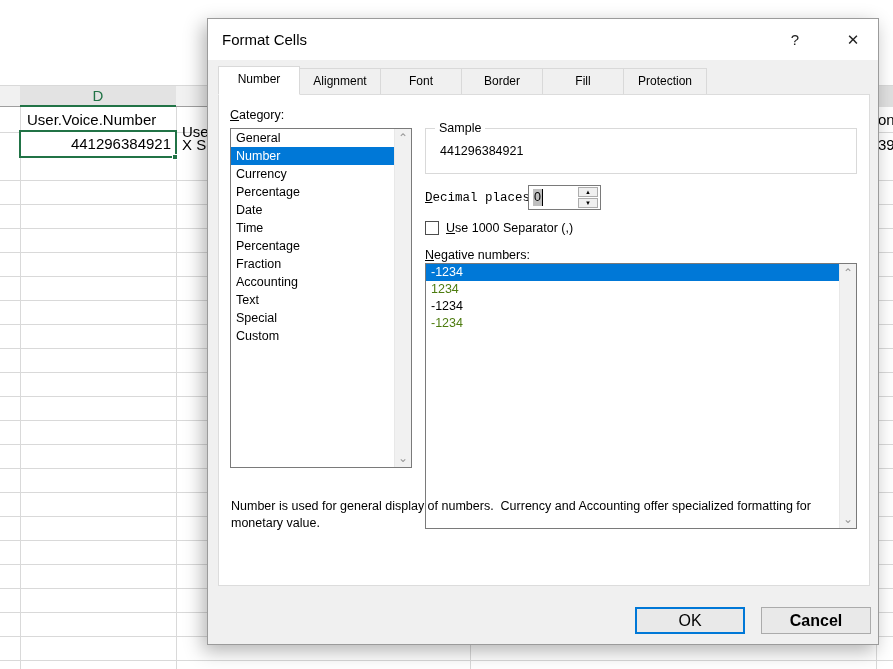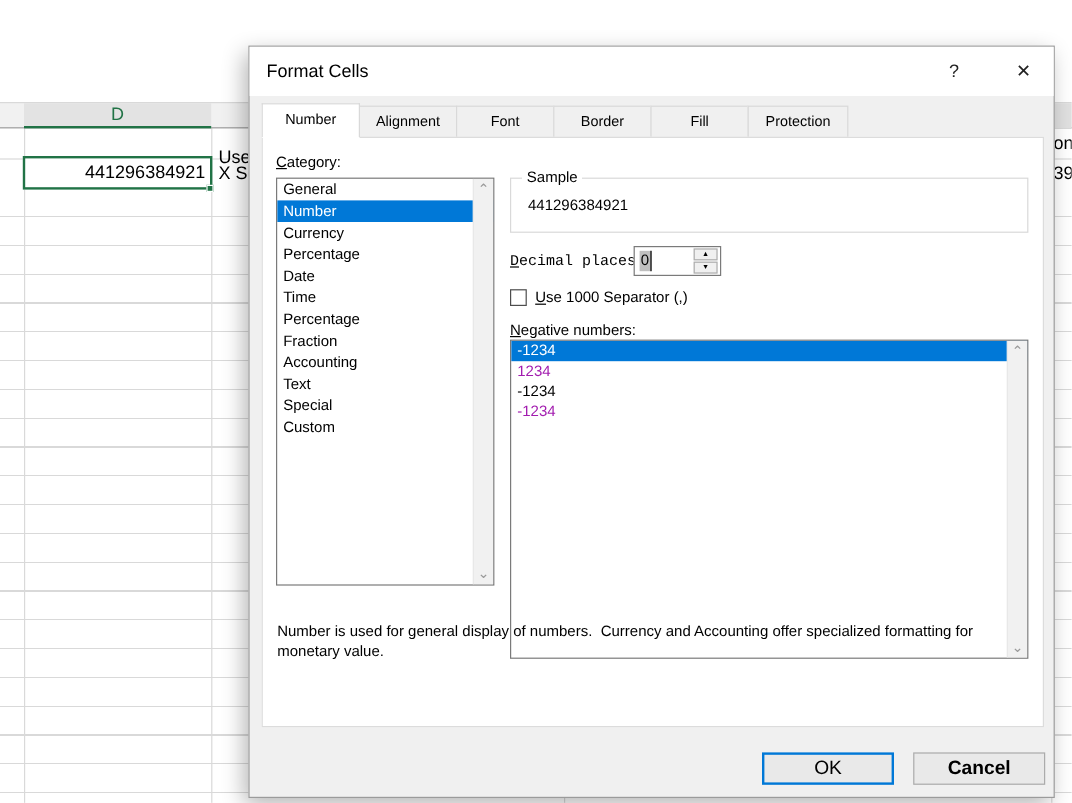--- a/index.html
+++ b/index.html
@@ -20,21 +20,21 @@
   #row1 { top:107px; height:26px; }
   #row2 { top:133px; height:24px; border-bottom:none; }
   .cell { position:absolute; top:0; height:100%; overflow:hidden; white-space:nowrap; }
   #selcell { position:absolute; left:19px; top:130px; width:158px; height:28px;
     border:2px solid #217346; background:#fff; font-size:15px; text-align:right;
     line-height:24px; padding-right:4px; overflow:hidden; }
   #fillhandle { position:absolute; left:172px; top:154px; width:6px; height:6px;
     background:#217346; border:1px solid #fff; }
 
   
-  #dlg { position:absolute; left:207px; top:38px; width:672px; height:627px;
+  #dlg { position:absolute; left:207px; top:18px; width:672px; height:627px;
     background:#f0f0f0; border:1px solid #9b9b9b; box-shadow:-4px 6px 18px rgba(0,0,0,.30);
     font-size:12px; color:#000; }
   #titlebar { position:absolute; left:0; top:0; width:100%; height:41px; background:#fff; }
   #dlg-title { position:absolute; left:14px; top:0; line-height:41px; font-size:15px; }
   .titlebtn { position:absolute; top:0; width:34px; height:41px; text-align:center;
     line-height:41px; font-size:15px; color:#222; cursor:default; }
   #helpbtn { left:570px; } #closebtn { left:628px; }
 
   
   #tabs { position:absolute; left:10px; top:47px; height:29px; }
@@ -82,21 +82,21 @@
   
   #sepbox { position:absolute; left:206px; top:126px; width:14px; height:14px;
     background:#fff; border:1px solid #4d4d4d; }
   #seplabel { left:227px; top:126px; }
 
   
   #neglabel { left:206px; top:153px; }
   #neglist { position:absolute; left:206px; top:168px; width:432px; height:266px;
     background:#fff; border:1px solid #7a7a7a; overflow:hidden; }
   #neglist .litem { height:17px; line-height:17px; }
-  .litem.red { color:#a21caf; }
+  .litem.red { color:#4d7c0f; }
 
   
   #desc { position:absolute; left:12px; top:403px; width:632px;
     font-size:12.5px; line-height:17px; white-space:pre-wrap; }
 
   
   .btn { position:absolute; top:588px; width:110px; height:27px; background:#e9e9e9;
     text-align:center; line-height:24px; font-size:16px; }
   #okbtn { left:427px; border:2px solid #0078d7; }
   #cancelbtn { left:553px; border:1px solid #ababab; line-height:25px;font-weight:bold; }
@@ -110,20 +110,21 @@
   <div class="vline" style="left:176px"></div>
   <div class="vline" style="left:470px"></div>
   <div class="vline" style="left:876px"></div>
 
   <div id="colstrip">
     <div id="colD">D</div>
     <div id="colEdge"></div>
   </div>
 
   <div class="srow" id="row1">
+    <div class="cell" style="left:27px; width:148px; line-height:26px;">User.Voice.Number</div>
     <div class="cell" style="left:182px; width:25px; line-height:26px;margin-top:12px;">Use</div>
     <div class="cell" style="left:878px; width:15px; line-height:26px;">on</div>
   </div>
 
   <div class="srow" id="row2">
     <div class="cell" style="left:182px; width:25px; line-height:24px;">X Se</div>
     <div class="cell" style="left:878px; width:15px; line-height:24px;">39</div>
   </div>
 
   <div id="selcell">441296384921</div>

